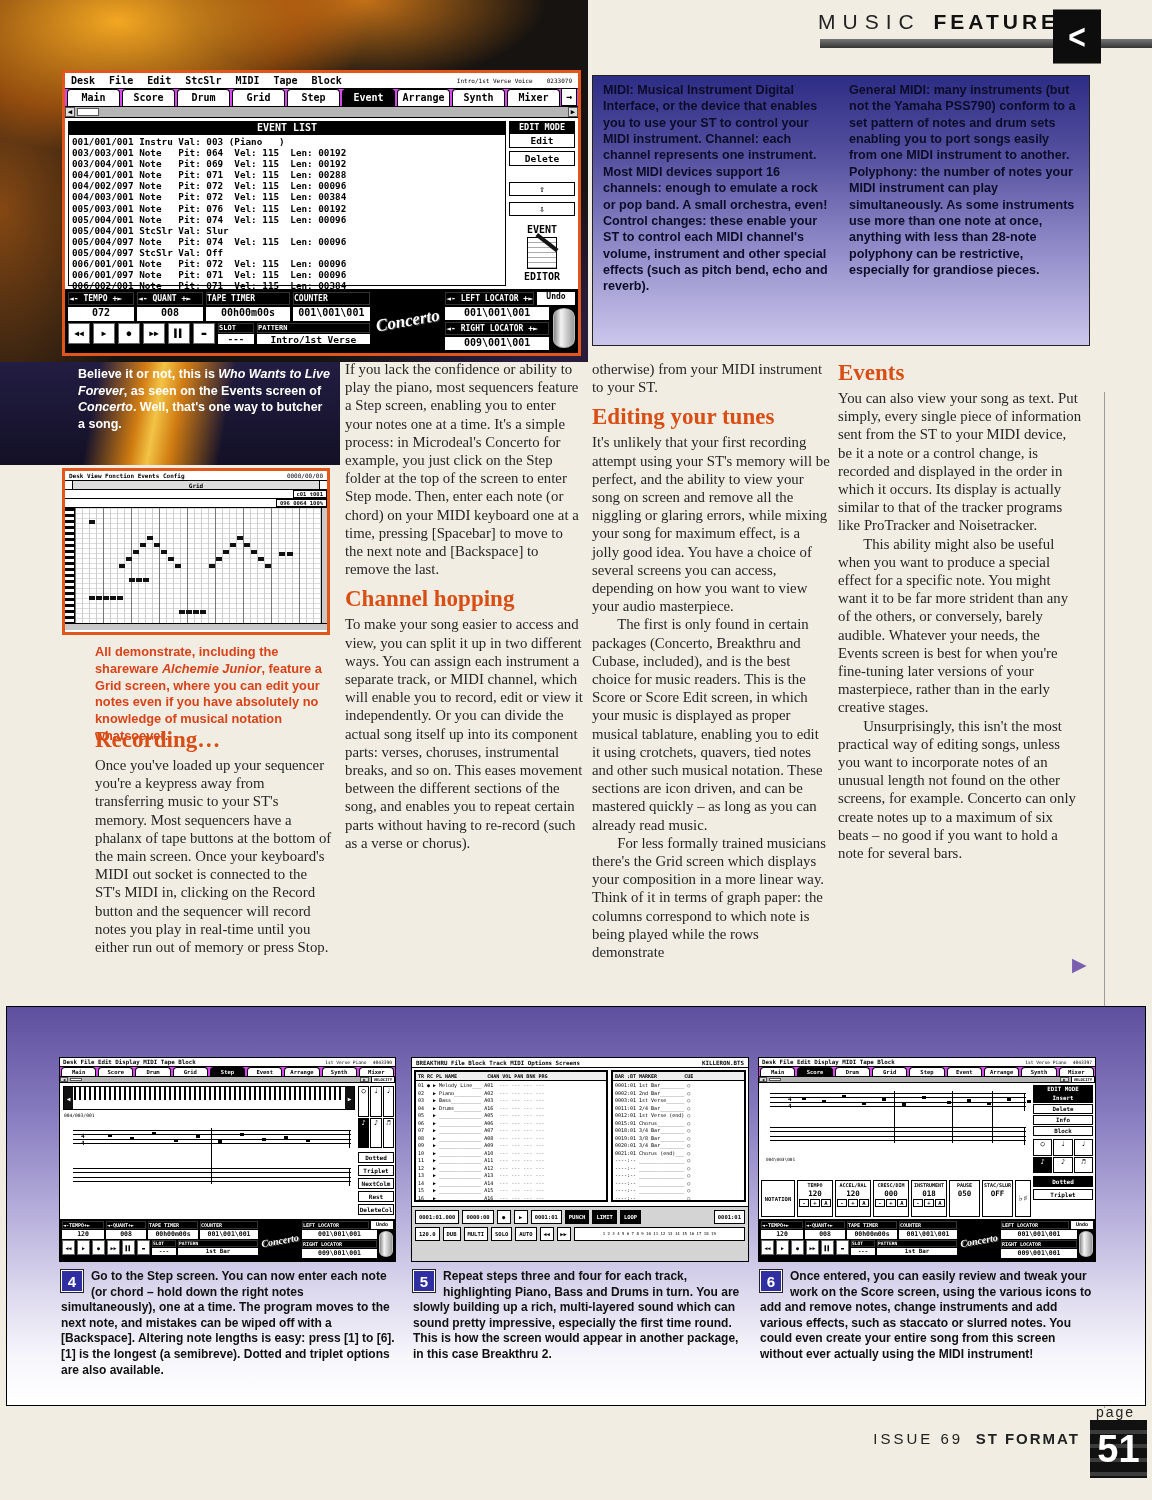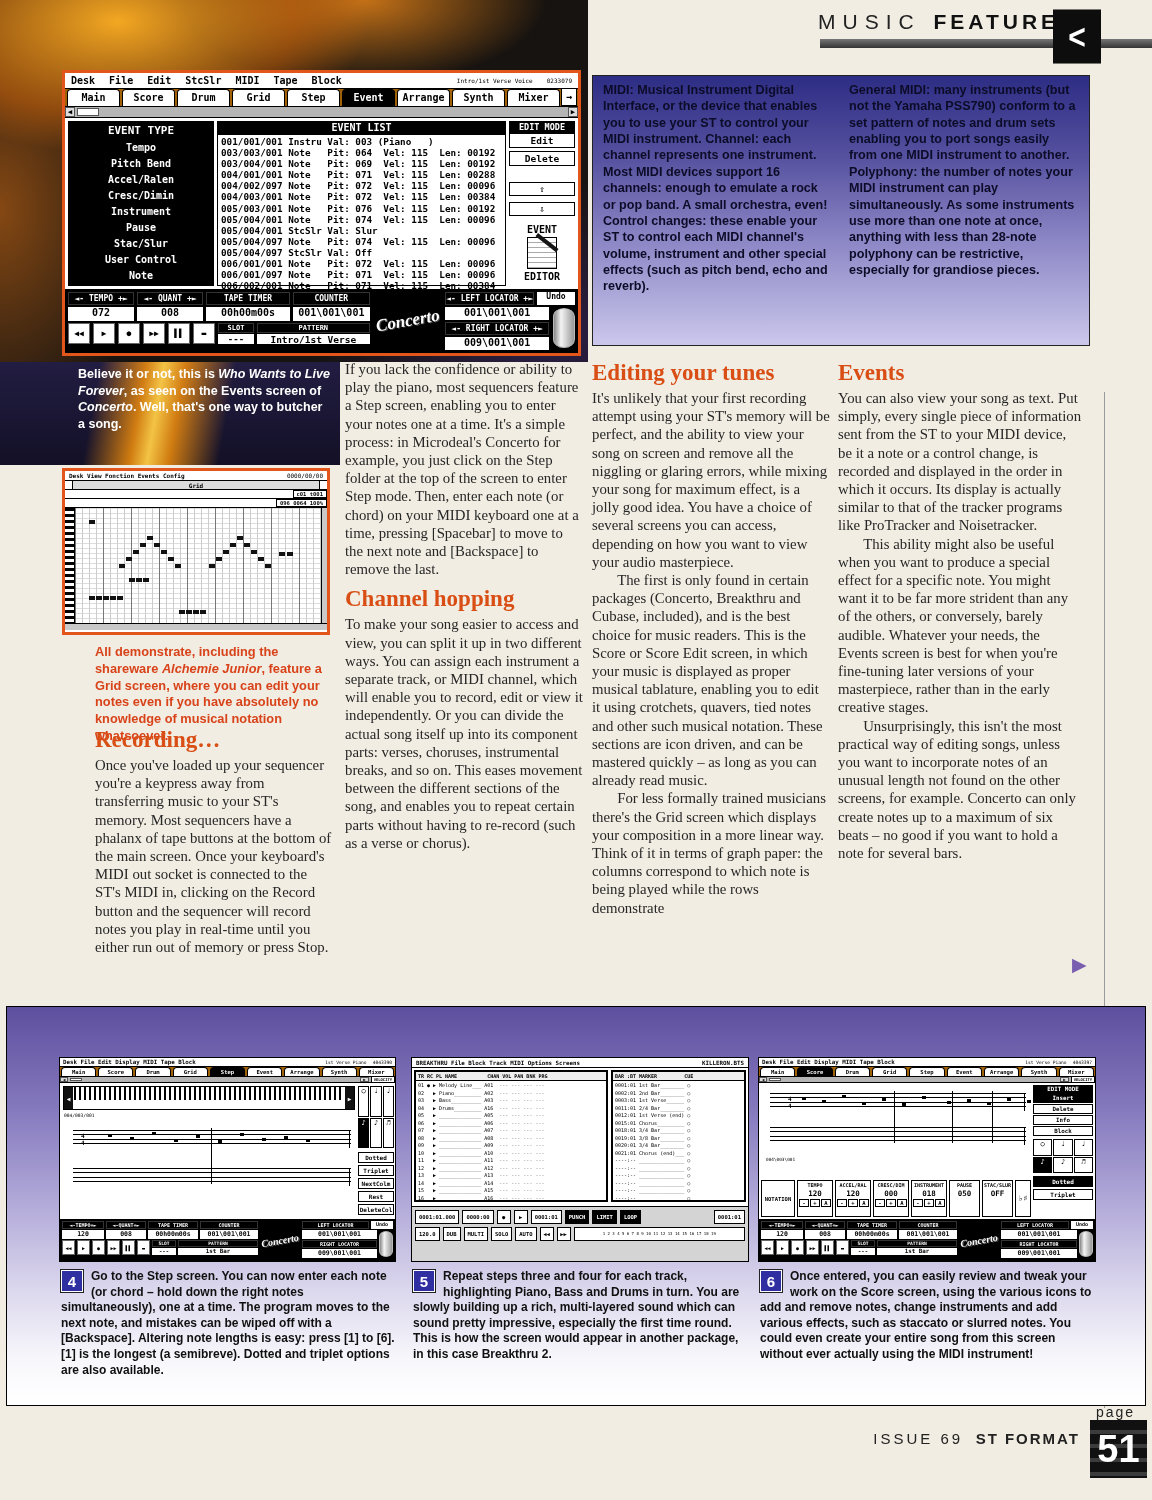--- a/index.html
+++ b/index.html
@@ -39,33 +39,33 @@
 .hA{font-family:"Liberation Serif",serif;font-weight:700;color:#d94e15;font-size:23px;line-height:26px;margin:8px 0 3px}
 .hA:first-child{margin-top:0}
 #photo-caption{left:78px;top:366px;width:252px;color:#fff;font-weight:700;font-size:12.5px;line-height:16.5px}
 #grid-caption{left:95px;top:644px;width:243px;color:#d8431a;font-weight:700;font-size:12.8px;line-height:16.8px}
 #cont-arrow{left:1072px;top:953px;color:#7a5fb0;font-size:19px}
 #vrule{left:1104px;top:392px;width:1px;height:1016px;background:#9a9a9a}
 
 .crt{position:absolute;background:#fff;border:3px solid #e2551b;font-family:"DejaVu Sans Mono","DejaVu Sans",monospace;color:#000}
 .mbar{display:flex;align-items:center;font-weight:700;background:#fff;border-bottom:1px solid #000;white-space:nowrap}
 .mi{margin-right:14px}
-.tabs{display:flex;background:#a16207;border-bottom:1px solid #000;align-items:flex-end}
+.tabs{display:flex;background:#d946ef;border-bottom:1px solid #000;align-items:flex-end}
 .tab{flex:1;text-align:center;font-weight:700;border:1px solid #000;border-bottom:none;border-radius:4px 4px 0 0;margin:0 1px;background:#fff;overflow:hidden;white-space:nowrap}
 .tab.on{background:#000;color:#fff}
 .tarr{width:16px;border:1px solid #000;text-align:center;background:#fff;font-weight:700}
 .hscroll{background:#b5b5b5;display:flex;align-items:center;border-bottom:1px solid #000}
 .sarr{background:#ddd;border:1px solid #555;height:100%;display:flex;align-items:center;justify-content:center;font-size:7px;padding:0 2px}
 .thumb{background:#fff;border:1px solid #555;height:72%;width:22px;margin-left:2px}
 .box{border:1px solid #000;background:#fff;text-align:center;font-weight:700}
 .inv{background:#000;color:#fff}
 pre{font-family:inherit;white-space:pre}
 
 .ctrl{position:absolute;left:0;right:0;bottom:0;background:#000;display:flex;gap:3px;padding:3px;align-items:stretch}
-.cl{background:#000;color:#fff;font-weight:700;text-align:center;white-space:nowrap;overflow:hidden;border:1px solid #333}
+.cl{background:#000;color:#fff;font-weight:700;white-space:nowrap;overflow:hidden;border:1px solid #333}
 .cv{background:#fff;color:#000;font-weight:700;text-align:center;white-space:nowrap;overflow:hidden}
 .crow{display:flex;gap:3px}
 .col{display:flex;flex-direction:column;gap:2px}
 .tbtn{background:#fff;color:#000;border:1px solid #666;display:flex;align-items:center;justify-content:center;font-weight:700}
 .logo{font-family:"Liberation Serif",serif;font-style:italic;font-weight:700;color:#fff;transform:rotate(-10deg);text-align:center;align-self:center;text-shadow:1px 1px 0 #444}
 .drum{width:22px;background:linear-gradient(90deg,#888,#f4f4f4 35%,#999);border:1px solid #bbb;border-radius:50%/22%}
 .stack{display:flex;flex-direction:column;gap:1px}
 
 .doc{width:30px;height:32px;border:1px solid #000;margin:2px auto;background:repeating-linear-gradient(180deg,#fff 0 4px,#aaa 4px 5px);position:relative}
 .doc::after{content:"";position:absolute;left:10px;top:-5px;width:26px;height:4px;background:#151515;transform:rotate(38deg);transform-origin:left top}
@@ -140,32 +140,20 @@
     <div class="tab">Synth</div>
     <div class="tab">Mixer</div>
     <div class="tarr" style="line-height:16px">→</div>
   </div>
   <div class="hscroll" style="height:11px">
     <div class="sarr">◀</div>
     <div class="thumb"></div>
     <div class="sarr" style="margin-left:auto">▶</div>
   </div>
   <div style="display:flex;gap:3px;padding:3px;height:171px">
-    <div class="inv" style="width:146px;text-align:center;padding-top:3px">
-      <div style="font-size:11px;font-weight:700;margin-bottom:3px">EVENT TYPE</div>
-      <pre style="font-size:10px;line-height:16px;font-weight:700">Tempo
-Pitch Bend
-Accel/Ralen
-Cresc/Dimin
-Instrument
-Pause
-Stac/Slur
-User Control
-Note</pre>
-    </div>
     <div style="flex:1;border:1px solid #000">
       <div class="inv" style="height:13px;font-size:10px;font-weight:700;text-align:center">EVENT LIST</div>
       <pre style="font-size:9.3px;line-height:11.1px;padding:1px 3px;font-weight:700">001/001/001 Instru Val: 003 (Piano   )
 003/003/001 Note   Pit: 064  Vel: 115  Len: 00192
 003/004/001 Note   Pit: 069  Vel: 115  Len: 00192
 004/001/001 Note   Pit: 071  Vel: 115  Len: 00288
 004/002/097 Note   Pit: 072  Vel: 115  Len: 00096
 004/003/001 Note   Pit: 072  Vel: 115  Len: 00384
 005/003/001 Note   Pit: 076  Vel: 115  Len: 00192
 005/004/001 Note   Pit: 074  Vel: 115  Len: 00096
@@ -282,20 +270,21 @@
   <p>Once you've loaded up your sequencer you're a keypress away from transferring music to your ST's memory. Most sequencers have a phalanx of tape buttons at the bottom of the main screen. Once your keyboard's MIDI out socket is connected to the ST's MIDI in, clicking on the Record button and the sequencer will record notes you play in real-time until you either run out of memory or press Stop.</p>
 </div>
 
 <div class="art" style="left:345px;top:360px;width:238px">
   <p>If you lack the confidence or ability to play the piano, most sequencers feature a Step screen, enabling you to enter your notes one at a time. It's a simple process: in Microdeal's Concerto for example, you just click on the Step folder at the top of the screen to enter Step mode. Then, enter each note (or chord) on your MIDI keyboard one at a time, pressing [Spacebar] to move to the next note and [Backspace] to remove the last.</p>
   <div class="hA">Channel hopping</div>
   <p>To make your song easier to access and view, you can split it up in two different ways. You can assign each instrument a separate track, or MIDI channel, which will enable you to record, edit or view it independently. Or you can divide the actual song itself up into its component parts: verses, choruses, instrumental breaks, and so on. This eases movement between the different sections of the song, and enables you to repeat certain parts without having to re-record (such as a verse or chorus).</p>
 </div>
 
 <div class="art" style="left:592px;top:360px;width:238px">
+  <p>otherwise) from your MIDI instrument to your ST.</p>
   <div class="hA">Editing your tunes</div>
   <p>It's unlikely that your first recording attempt using your ST's memory will be perfect, and the ability to view your song on screen and remove all the niggling or glaring errors, while mixing your song for maximum effect, is a jolly good idea. You have a choice of several screens you can access, depending on how you want to view your audio masterpiece.</p>
   <p>The first is only found in certain packages (Concerto, Breakthru and Cubase, included), and is the best choice for music readers. This is the Score or Score Edit screen, in which your music is displayed as proper musical tablature, enabling you to edit it using crotchets, quavers, tied notes and other such musical notation. These sections are icon driven, and can be mastered quickly – as long as you can already read music.</p>
   <p>For less formally trained musicians there's the Grid screen which displays your composition in a more linear way. Think of it in terms of graph paper: the columns correspond to which note is being played while the rows demonstrate</p>
 </div>
 
 <div class="art" style="left:838px;top:360px;width:245px">
   <div class="hA">Events</div>
   <p>You can also view your song as text. Put simply, every single piece of information sent from the ST to your MIDI device, be it a note or a control change, is recorded and displayed in the order in which it occurs. Its display is actually similar to that of the tracker programs like ProTracker and Noisetracker.</p>
   <p>This ability might also be useful when you want to produce a special effect for a specific note. You might want it to be far more strident than any of the others, or conversely, barely audible. Whatever your needs, the Events screen is best for when you're fine-tuning later versions of your masterpiece, rather than in the early creative stages.</p>

